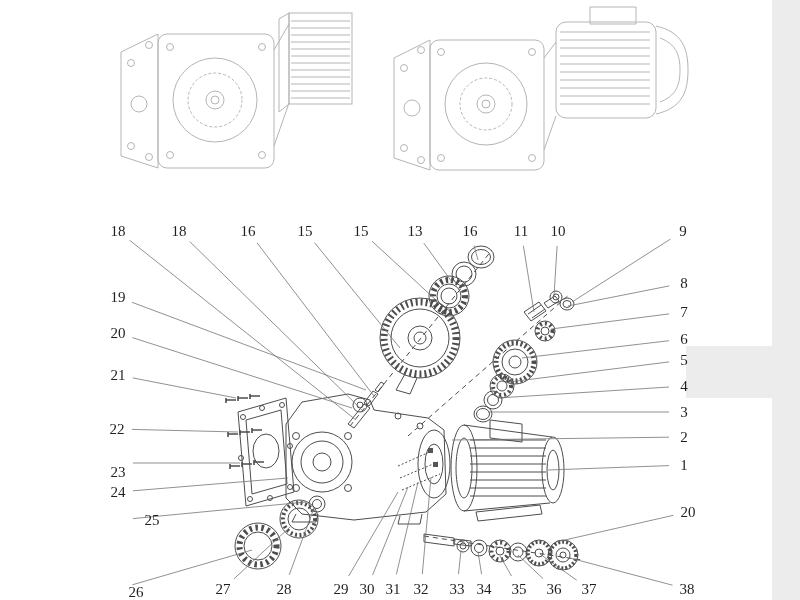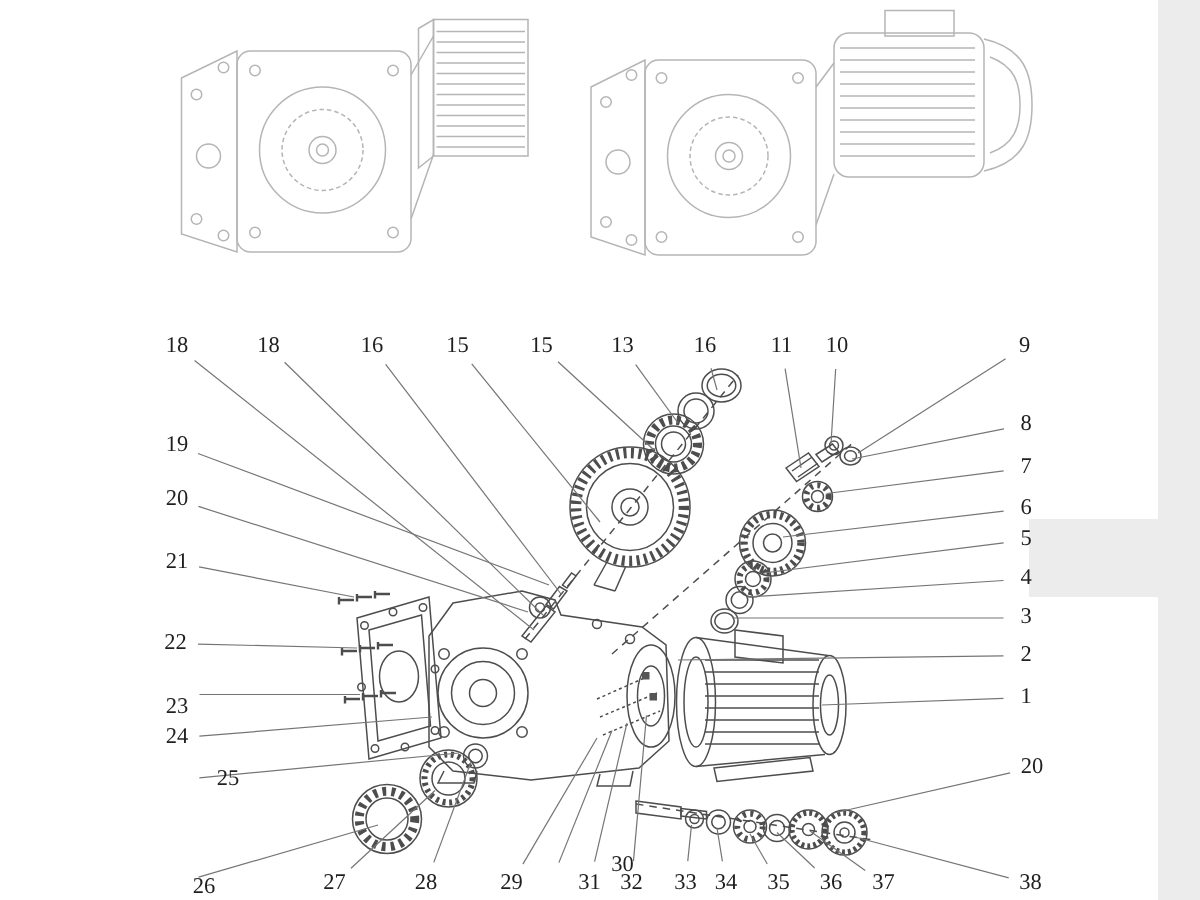--- a/index.html
+++ b/index.html
@@ -316,21 +316,21 @@
       <span class="callout" style="left: 684px; top: 360px;">5</span>
       <span class="callout" style="left: 684px; top: 386px;">4</span>
       <span class="callout" style="left: 684px; top: 412px;">3</span>
       <span class="callout" style="left: 684px; top: 437px;">2</span>
       <span class="callout" style="left: 684px; top: 465px;">1</span>
       <span class="callout" style="left: 688px; top: 512px;">20</span>
       <span class="callout" style="left: 118px; top: 592px; margin-left: 18px;">26</span>
       <span class="callout" style="left: 223px; top: 589px;">27</span>
       <span class="callout" style="left: 284px; top: 589px;">28</span>
       <span class="callout" style="left: 341px; top: 589px;">29</span>
-      <span class="callout" style="left: 367px; top: 577px; margin-left: 48px;">30</span>
+      <span class="callout" style="left: 367px; top: 589px;">30</span>
       <span class="callout" style="left: 393px; top: 589px;">31</span>
       <span class="callout" style="left: 421px; top: 589px;">32</span>
       <span class="callout" style="left: 457px; top: 589px;">33</span>
       <span class="callout" style="left: 484px; top: 589px;">34</span>
       <span class="callout" style="left: 519px; top: 589px;">35</span>
       <span class="callout" style="left: 554px; top: 589px;">36</span>
       <span class="callout" style="left: 589px; top: 589px;">37</span>
       <span class="callout" style="left: 687px; top: 589px;">38</span>
     </div>
 </div>

